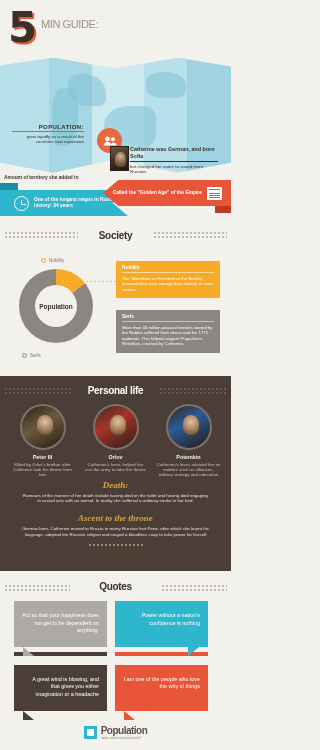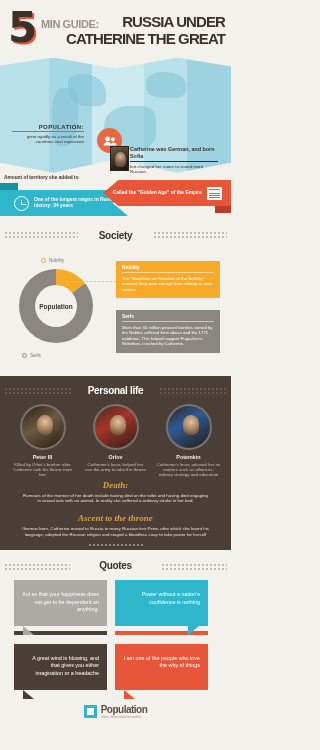--- a/index.html
+++ b/index.html
@@ -16,21 +16,21 @@
   .title-bar { position:relative; height:58px; background:#f3f1ec; }
   .big-five {
     position:absolute; left:8px; top:8px;
     font-size:42px; font-weight:bold; line-height:40px;
     color:#3b3129; letter-spacing:-2px;
     text-shadow:2px 2px 0 #e8563a;
     font-family:"DejaVu Sans", sans-serif;
   }
   .min-guide {
     position:absolute; left:41px; top:18px;
-    font-size:11px; font-weight:bold; color:#9b9186; letter-spacing:-0.4px;
+    font-size:11px; font-weight:normal; color:#9b9186; letter-spacing:-0.4px;
   }
   .title-main {
     position:absolute; right:6px; top:14px;
     text-align:right; color:#3b3129; font-weight:bold;
     font-size:15px; line-height:15px; letter-spacing:-0.9px;
   }
   .title-main div + div { margin-top:2px; }
 
   
   .map-wrap { position:relative; height:122px; overflow:hidden; background:#f3f1ec; }
@@ -161,21 +161,21 @@
   .card { position:absolute; left:116px; width:104px; padding:4px 6px 6px; }
   .card-nob { top:13px; background:#f7a928; }
   .card-serf { top:62px; background:#8b8681; }
   .card-title {
     font-size:4.8px; font-weight:bold; color:#fff; padding-bottom:2px;
     border-bottom:1px solid rgba(255,255,255,.55); margin-bottom:3px;
   }
   .card-body { font-size:4.3px; color:#fff; line-height:5.4px; }
 
   
-  .personal { position:relative; background:#4a3e36; padding-bottom:1px; }
+  .personal { position:relative; background:#4a3e36; padding-bottom:22px; }
   .pl-head { position:relative; height:28px; display:flex; align-items:center; justify-content:center; }
   .pl-head .dots-l, .pl-head .dots-r {
     position:absolute; top:11px; width:68px; height:9px;
     background-image:radial-gradient(#6a5c51 0.7px, transparent 0.8px);
     background-size:4px 4px;
   }
   .pl-title { font-size:10px; font-weight:bold; color:#fff; z-index:2; letter-spacing:-0.3px; }
 
   .people { display:flex; justify-content:space-around; padding:0 6px; }
   .person { width:64px; text-align:center; }
@@ -238,24 +238,20 @@
   .pk-logo::after{ content:""; position:absolute; left:3px; top:3px; width:7px; height:7px; background:#fff; }
   .pk-text { font-size:10px; font-weight:bold; color:#5a5048; letter-spacing:-0.5px; }
   .pk-sub { font-size:3.4px; color:#9b9186; }
 </style>
 </head>
 <body>
 
 <div class="title-bar">
   <div class="big-five">5</div>
   <div class="min-guide">MIN GUIDE:</div>
-  <div class="title-main">
-    <div>RUSSIA UNDER</div>
-    <div>CATHERINE THE GREAT</div>
-  </div>
 </div>
 
 <div class="map-wrap">
   <div class="map-bg">
     <div class="continent c1"></div>
     <div class="continent c2"></div>
     <div class="continent c3"></div>
     <div class="continent c4"></div>
   </div>
 

